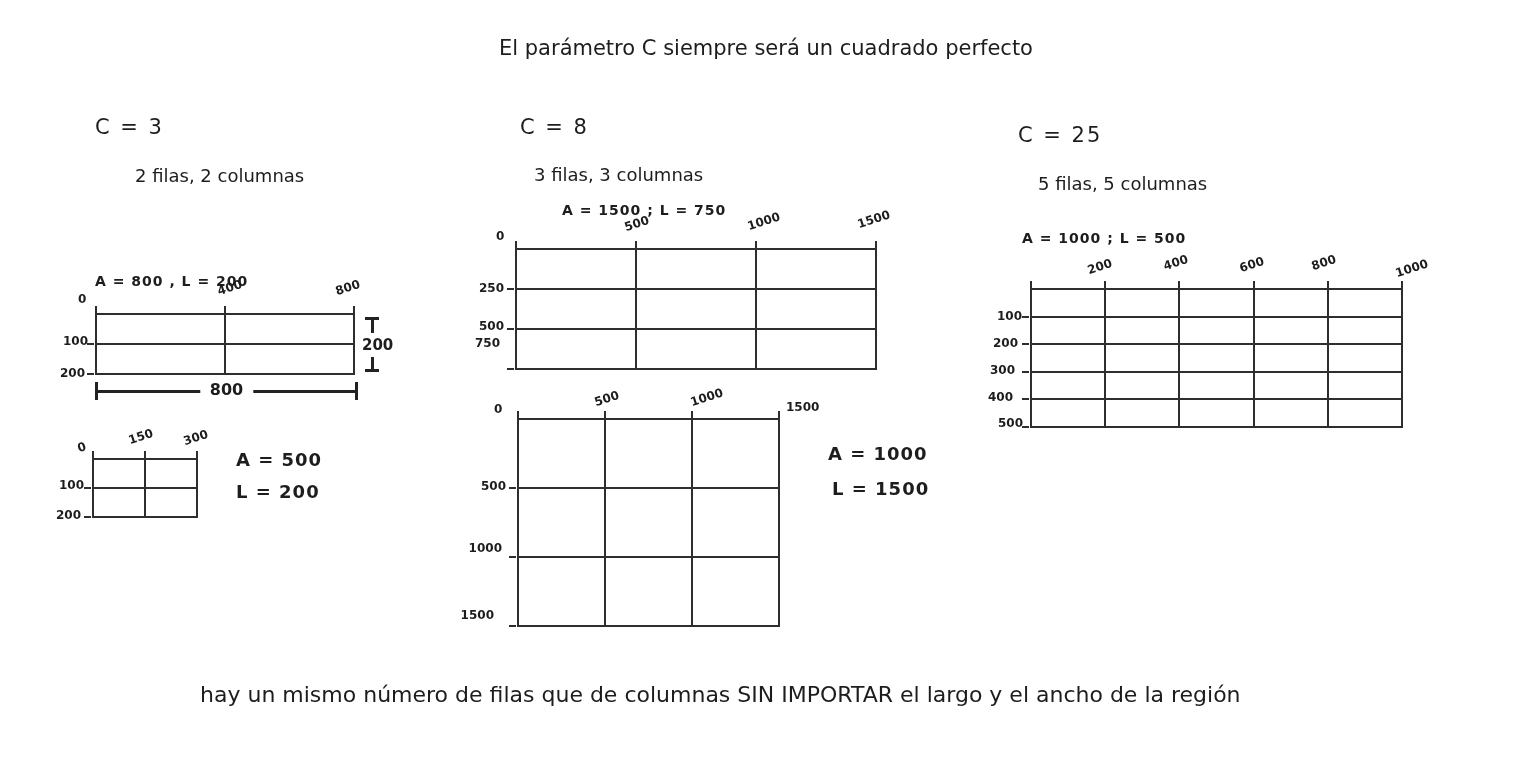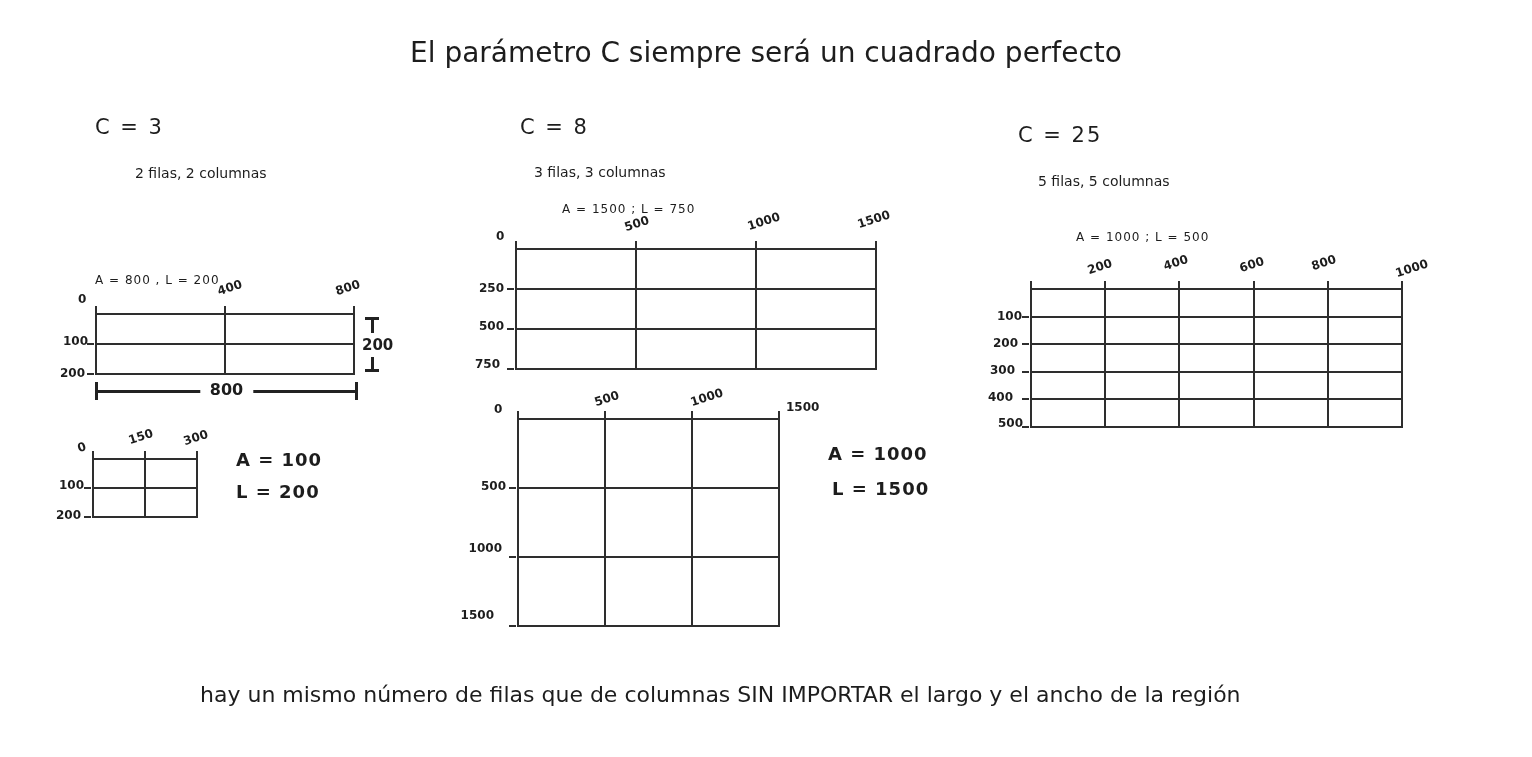--- a/index.html
+++ b/index.html
@@ -1,22 +1,22 @@
 <!DOCTYPE html>
 <html><head>
 <meta charset="utf-8">
 <style>
   html,body{margin:0;padding:0;background:#ffffff;}
   .canvas{position:relative;width:1532px;height:757px;background:#fff;overflow:hidden;
           font-family:"DejaVu Sans",sans-serif;color:#1d1d1d;}
   .hw{position:absolute;white-space:nowrap;color:#1d1d1d;}
-  .title{left:0;top:36px;width:100%;text-align:center;font-size:28px;}
+  .title{left:0;top:36px;width:100%;text-align:center;font-size:21px;}
   .c-label{font-size:21px;letter-spacing:2px;}
-  .sub{font-size:14px;}
-  .formula{font-size:12px;font-weight:normal;letter-spacing:1px;}
+  .sub{font-size:18px;}
+  .formula{font-size:14px;font-weight:bold;letter-spacing:1px;}
   .side-label{font-size:18px;font-weight:bold;letter-spacing:1px;}
   .tick{font-size:12px;font-weight:bold;}
   .rot{transform:rotate(-18deg);transform-origin:left bottom;}
   .ylab{text-align:right;}
   .gridbox{position:absolute;display:grid;box-sizing:border-box;border:1.5px solid #2e2e2e;background:#fff;}
   .gridbox .cell{border:1px solid #2e2e2e;}
   .gridbox .tv{position:absolute;width:2px;height:7px;background:#2e2e2e;top:-8px;}
   .gridbox .th{position:absolute;width:7px;height:2px;background:#2e2e2e;left:-9px;}
   .dim-h{position:absolute;height:3px;background:#222;}
   .dim-h::before,.dim-h::after{content:"";position:absolute;width:3px;height:18px;background:#222;top:-8px;}
@@ -74,21 +74,21 @@
       <div class="tv" style="left: calc(50% - 1px);"></div>
       <div class="tv" style="left: calc(100% - 1px);"></div>
       <div class="th" style="top: calc(50% - 1px);"></div>
       <div class="th" style="top: calc(100% - 1px);"></div>
     </div>
   <span class="hw tick rot" style="left:80px;top:441px;">0</span>
   <span class="hw tick rot" style="left:131px;top:433px;">150</span>
   <span class="hw tick rot" style="left:186px;top:434px;">300</span>
   <span class="hw tick ylab" style="left:48px;top:478px;width:36px;">100</span>
   <span class="hw tick ylab" style="left:45px;top:508px;width:36px;">200</span>
-  <div class="hw side-label" style="left:236px;top:449px;">A = 100</div>
+  <div class="hw side-label" style="left:236px;top:449px;">A = 500</div>
   <div class="hw side-label" style="left:236px;top:481px;">L = 200</div>
 
   <div class="hw c-label" style="left:520px;top:115px;">C = 8</div>
   <div class="hw sub" style="left:534px;top:164px;">3 filas, 3 columnas</div>
   <div class="hw formula" style="left:562px;top:202px;">A = 1500 ;   L = 750</div>
 
   <div class="gridbox" style="left: 515px; top: 248px; width: 362px; height: 122px; grid-template-columns: repeat(3, 1fr); grid-template-rows: repeat(3, 1fr);">
       <div class="cell"></div>
       <div class="cell"></div>
       <div class="cell"></div>
@@ -105,21 +105,21 @@
       <div class="th" style="top: calc(33.3333% - 1px);"></div>
       <div class="th" style="top: calc(66.6667% - 1px);"></div>
       <div class="th" style="top: calc(100% - 1px);"></div>
     </div>
   <span class="hw tick" style="left:496px;top:229px;">0</span>
   <span class="hw tick rot" style="left:627px;top:220px;">500</span>
   <span class="hw tick rot" style="left:750px;top:219px;">1000</span>
   <span class="hw tick rot" style="left:860px;top:217px;">1500</span>
   <span class="hw tick ylab" style="left:460px;top:281px;width:44px;">250</span>
   <span class="hw tick ylab" style="left:460px;top:319px;width:44px;">500</span>
-  <span class="hw tick ylab" style="left:456px;top:357px;width:44px;text-align:right;">750</span>
+  <span class="hw tick ylab" style="left:456px;top:336px;width:44px;text-align:right;">750</span>
 
   <div class="gridbox" style="left: 517px; top: 418px; width: 263px; height: 209px; grid-template-columns: repeat(3, 1fr); grid-template-rows: repeat(3, 1fr);">
       <div class="cell"></div>
       <div class="cell"></div>
       <div class="cell"></div>
       <div class="cell"></div>
       <div class="cell"></div>
       <div class="cell"></div>
       <div class="cell"></div>
       <div class="cell"></div>
@@ -137,21 +137,21 @@
   <span class="hw tick rot" style="left:693px;top:395px;">1000</span>
   <span class="hw tick" style="left:786px;top:400px;">1500</span>
   <span class="hw tick ylab" style="left:452px;top:479px;width:54px;">500</span>
   <span class="hw tick ylab" style="left:448px;top:541px;width:54px;">1000</span>
   <span class="hw tick ylab" style="left:440px;top:608px;width:54px;">1500</span>
   <div class="hw side-label" style="left:828px;top:443px;">A = 1000</div>
   <div class="hw side-label" style="left:832px;top:478px;">L = 1500</div>
 
   <div class="hw c-label" style="left:1018px;top:123px;">C = 25</div>
   <div class="hw sub" style="left:1038px;top:173px;">5 filas, 5 columnas</div>
-  <div class="hw formula" style="left:1076px;top:230px;text-align:center;">A = 1000 ;   L = 500</div>
+  <div class="hw formula" style="left:1022px;top:230px;text-align:center;">A = 1000 ;   L = 500</div>
 
   <div class="gridbox" style="left: 1030px; top: 288px; width: 373px; height: 140px; grid-template-columns: repeat(5, 1fr); grid-template-rows: repeat(5, 1fr);">
       <div class="cell"></div>
       <div class="cell"></div>
       <div class="cell"></div>
       <div class="cell"></div>
       <div class="cell"></div>
       <div class="cell"></div>
       <div class="cell"></div>
       <div class="cell"></div>

